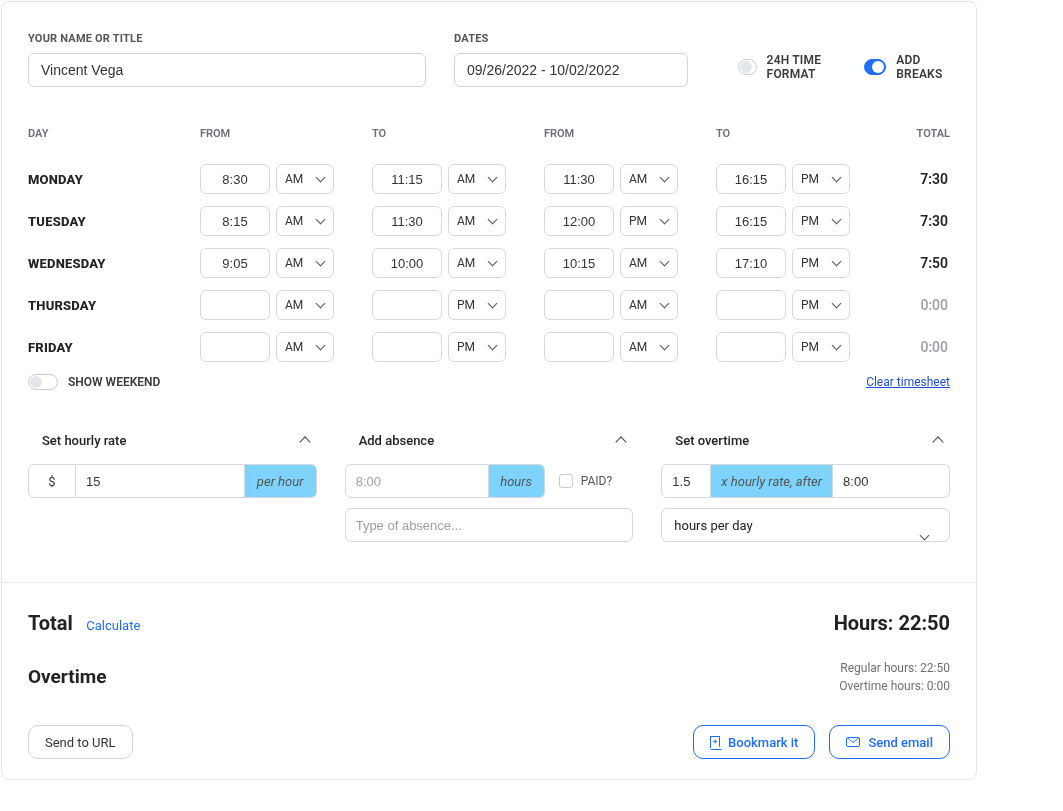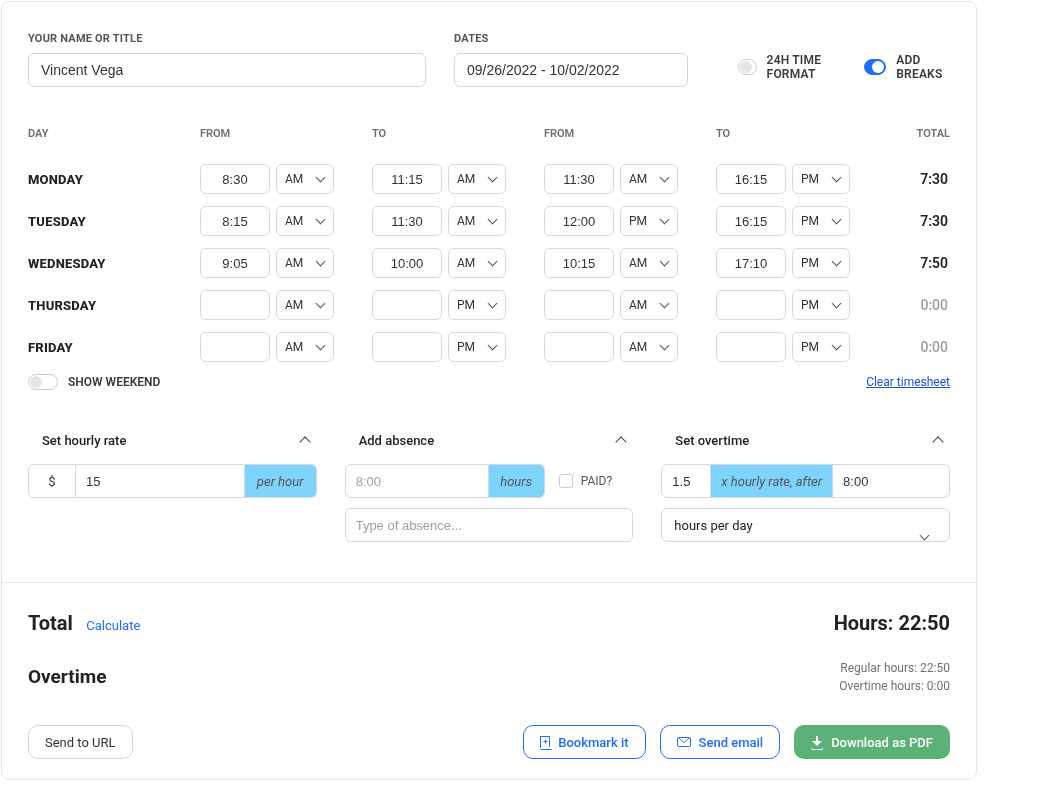--- a/index.html
+++ b/index.html
@@ -492,22 +492,16 @@
       <div class="btn btn-blue">
         <span class="icon icon-bookmark">
             <span class="plus">+</span>
           </span>
         <span>Bookmark it</span>
       </div>
       <div class="btn btn-blue">
         <span class="icon icon-mail"></span>
         <span>Send email</span>
       </div>
-      <div class="btn btn-green">
-        <span class="icon icon-download">
-            <span class="icon-download-base"></span>
-          </span>
-        <span>Download as PDF</span>
-      </div>
     </div>
   </div>
 
 </div>
 
 </body></html>

